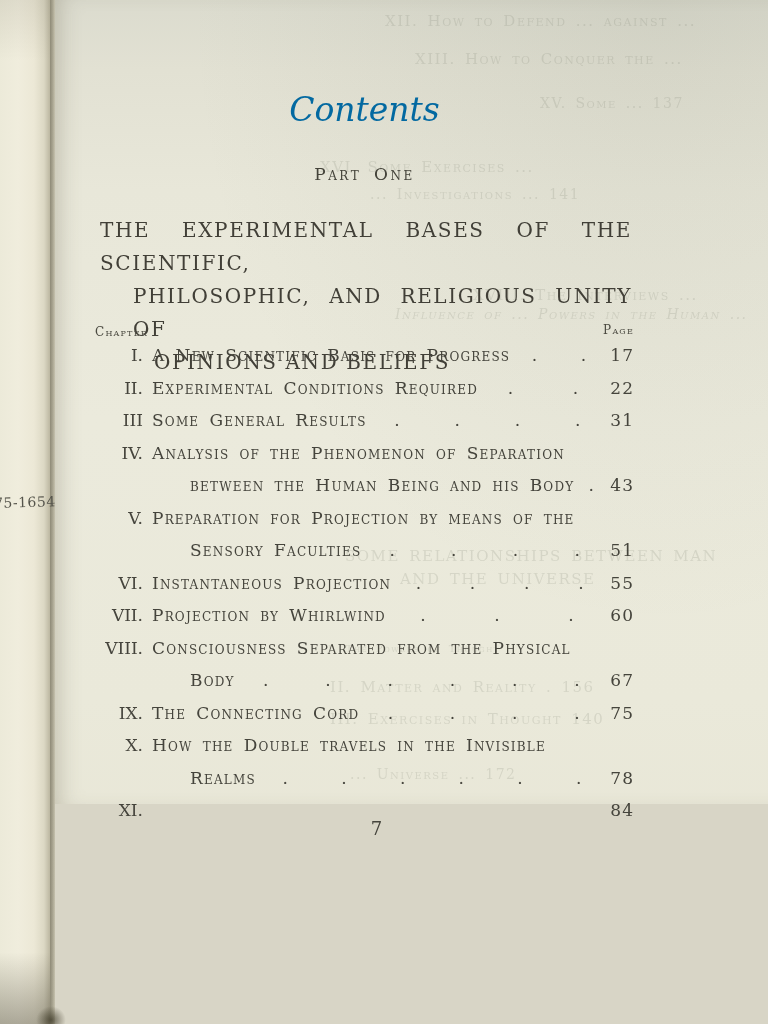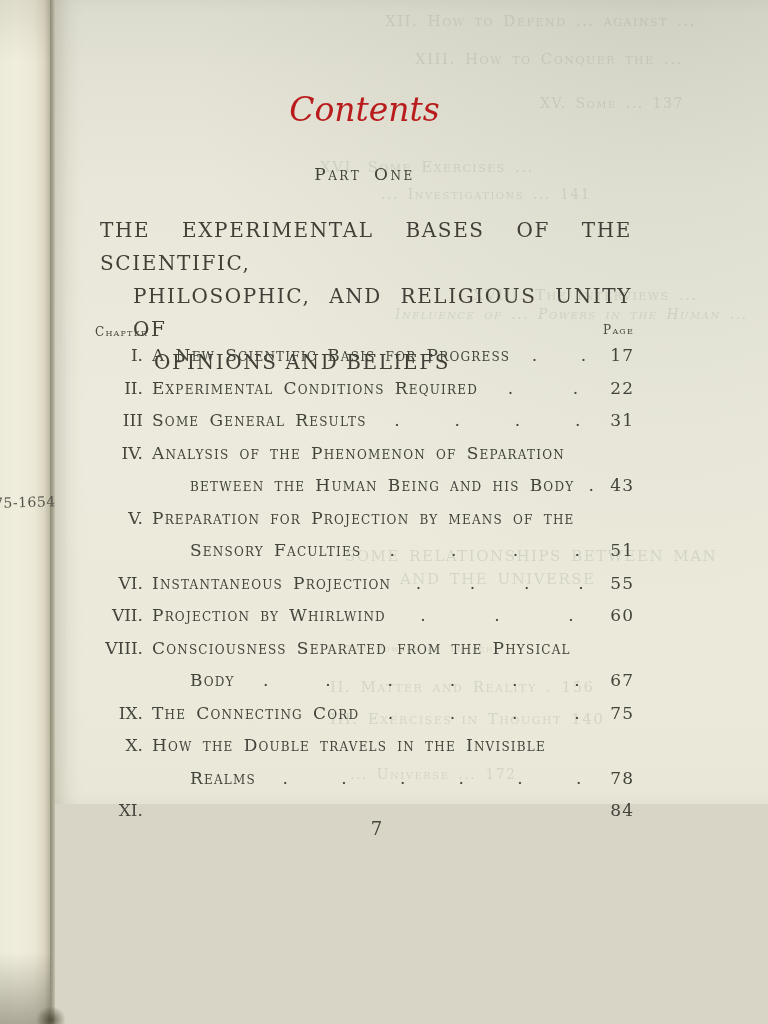--- a/index.html
+++ b/index.html
@@ -52,21 +52,21 @@
     color:rgba(100,106,90,.55);opacity:.28;
     font-variant-caps:small-caps;letter-spacing:1.5px;word-spacing:3px;
     filter:blur(.4px);
   }
 
   
   .content{position:absolute;left:95px;top:0;width:539px;color:#46453c;}
 
   .contents-title{
     position:absolute;top:90px;left:0;width:100%;text-align:center;
-    font-style:italic;font-size:33px;color:#b91c1c;letter-spacing:0px;
+    font-style:italic;font-size:33px;color:#0369a1;letter-spacing:0px;
   }
   .part-heading{
     position:absolute;top:164px;left:0;width:100%;text-align:center;
     font-variant-caps:small-caps;font-size:17px;letter-spacing:2.5px;word-spacing:5px;color:#44433a;
   }
   .section-title{
     position:absolute;top:214px;left:0;width:100%;
     font-size:20px;letter-spacing:1.6px;line-height:33px;color:#413f37;
   }
   .st-just{text-align:justify;text-align-last:justify;}
@@ -107,21 +107,21 @@
   <div class="gutter-line"></div>
   <div class="stamp">75-16548</div>
   <div class="corner-blot"></div>
 
   <div class="page">
     <div id="ghost-layer">
         <div class="ghost" style="left: 330px; top: 12px; font-size: 15px;">XII.  How to Defend ... against ...</div>
         <div class="ghost" style="left: 360px; top: 50px; font-size: 15px;">XIII.  How to Conquer the ...</div>
         <div class="ghost" style="left: 485px; top: 95px; font-size: 14px;">XV.  Some ...  137</div>
         <div class="ghost" style="left: 265px; top: 158px; font-size: 15px;">XVI.  Some Exercises ...</div>
-        <div class="ghost" style="left: 326px; top: 186px; font-size: 14px;">... Investigations ...  141</div>
+        <div class="ghost" style="left: 315px; top: 186px; font-size: 14px;">... Investigations ...  141</div>
         <div class="ghost" style="left: 370px; top: 286px; font-size: 15px; margin-left: 48px;">XVIII.  The Interviews ...</div>
         <div class="ghost" style="left: 340px; top: 306px; font-size: 14px; font-style: italic;">Influence of ... Powers in the Human ...</div>
         <div class="ghost" style="left: 290px; top: 547px; font-size: 15px;">SOME RELATIONSHIPS BETWEEN MAN</div>
         <div class="ghost" style="left: 345px; top: 570px; font-size: 15px;">AND THE UNIVERSE</div>
         <div class="ghost" style="left: 273px; top: 643px; font-size: 10px;">I.  The Powers of Thought</div>
         <div class="ghost" style="left: 275px; top: 678px; font-size: 15px;">II.  Matter and Reality  .  156</div>
         <div class="ghost" style="left: 275px; top: 710px; font-size: 15px;">III.  Exercises in Thought  140</div>
         <div class="ghost" style="left: 295px; top: 766px; font-size: 14px;">... Universe ...  172</div>
       </div>
   </div>

